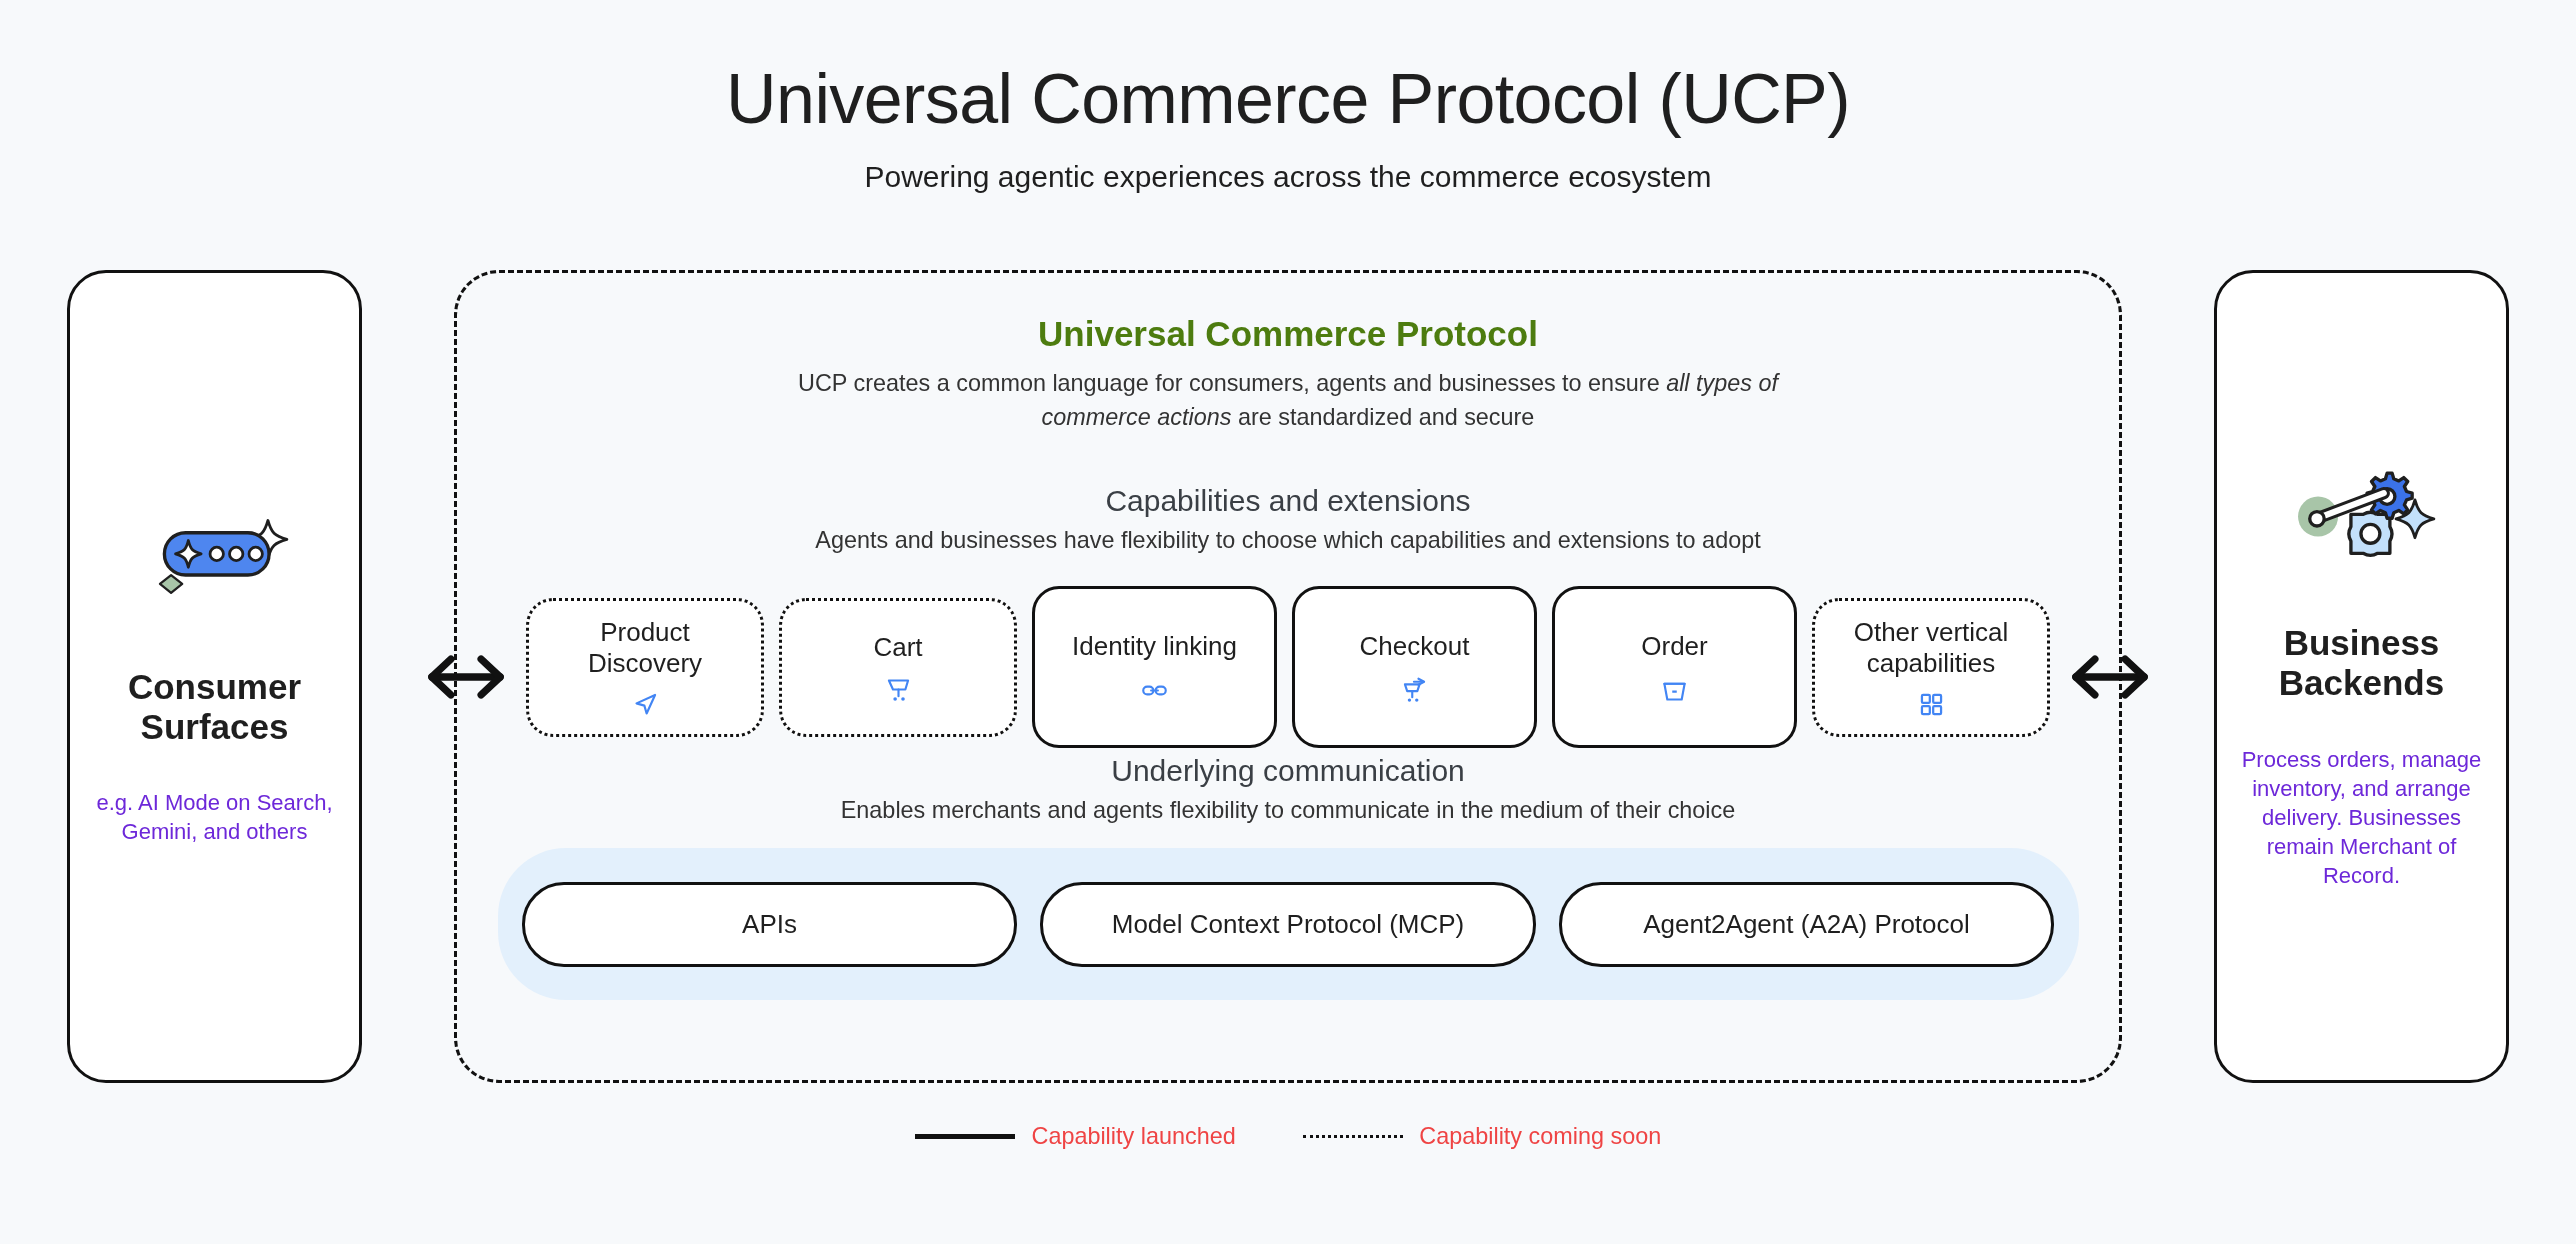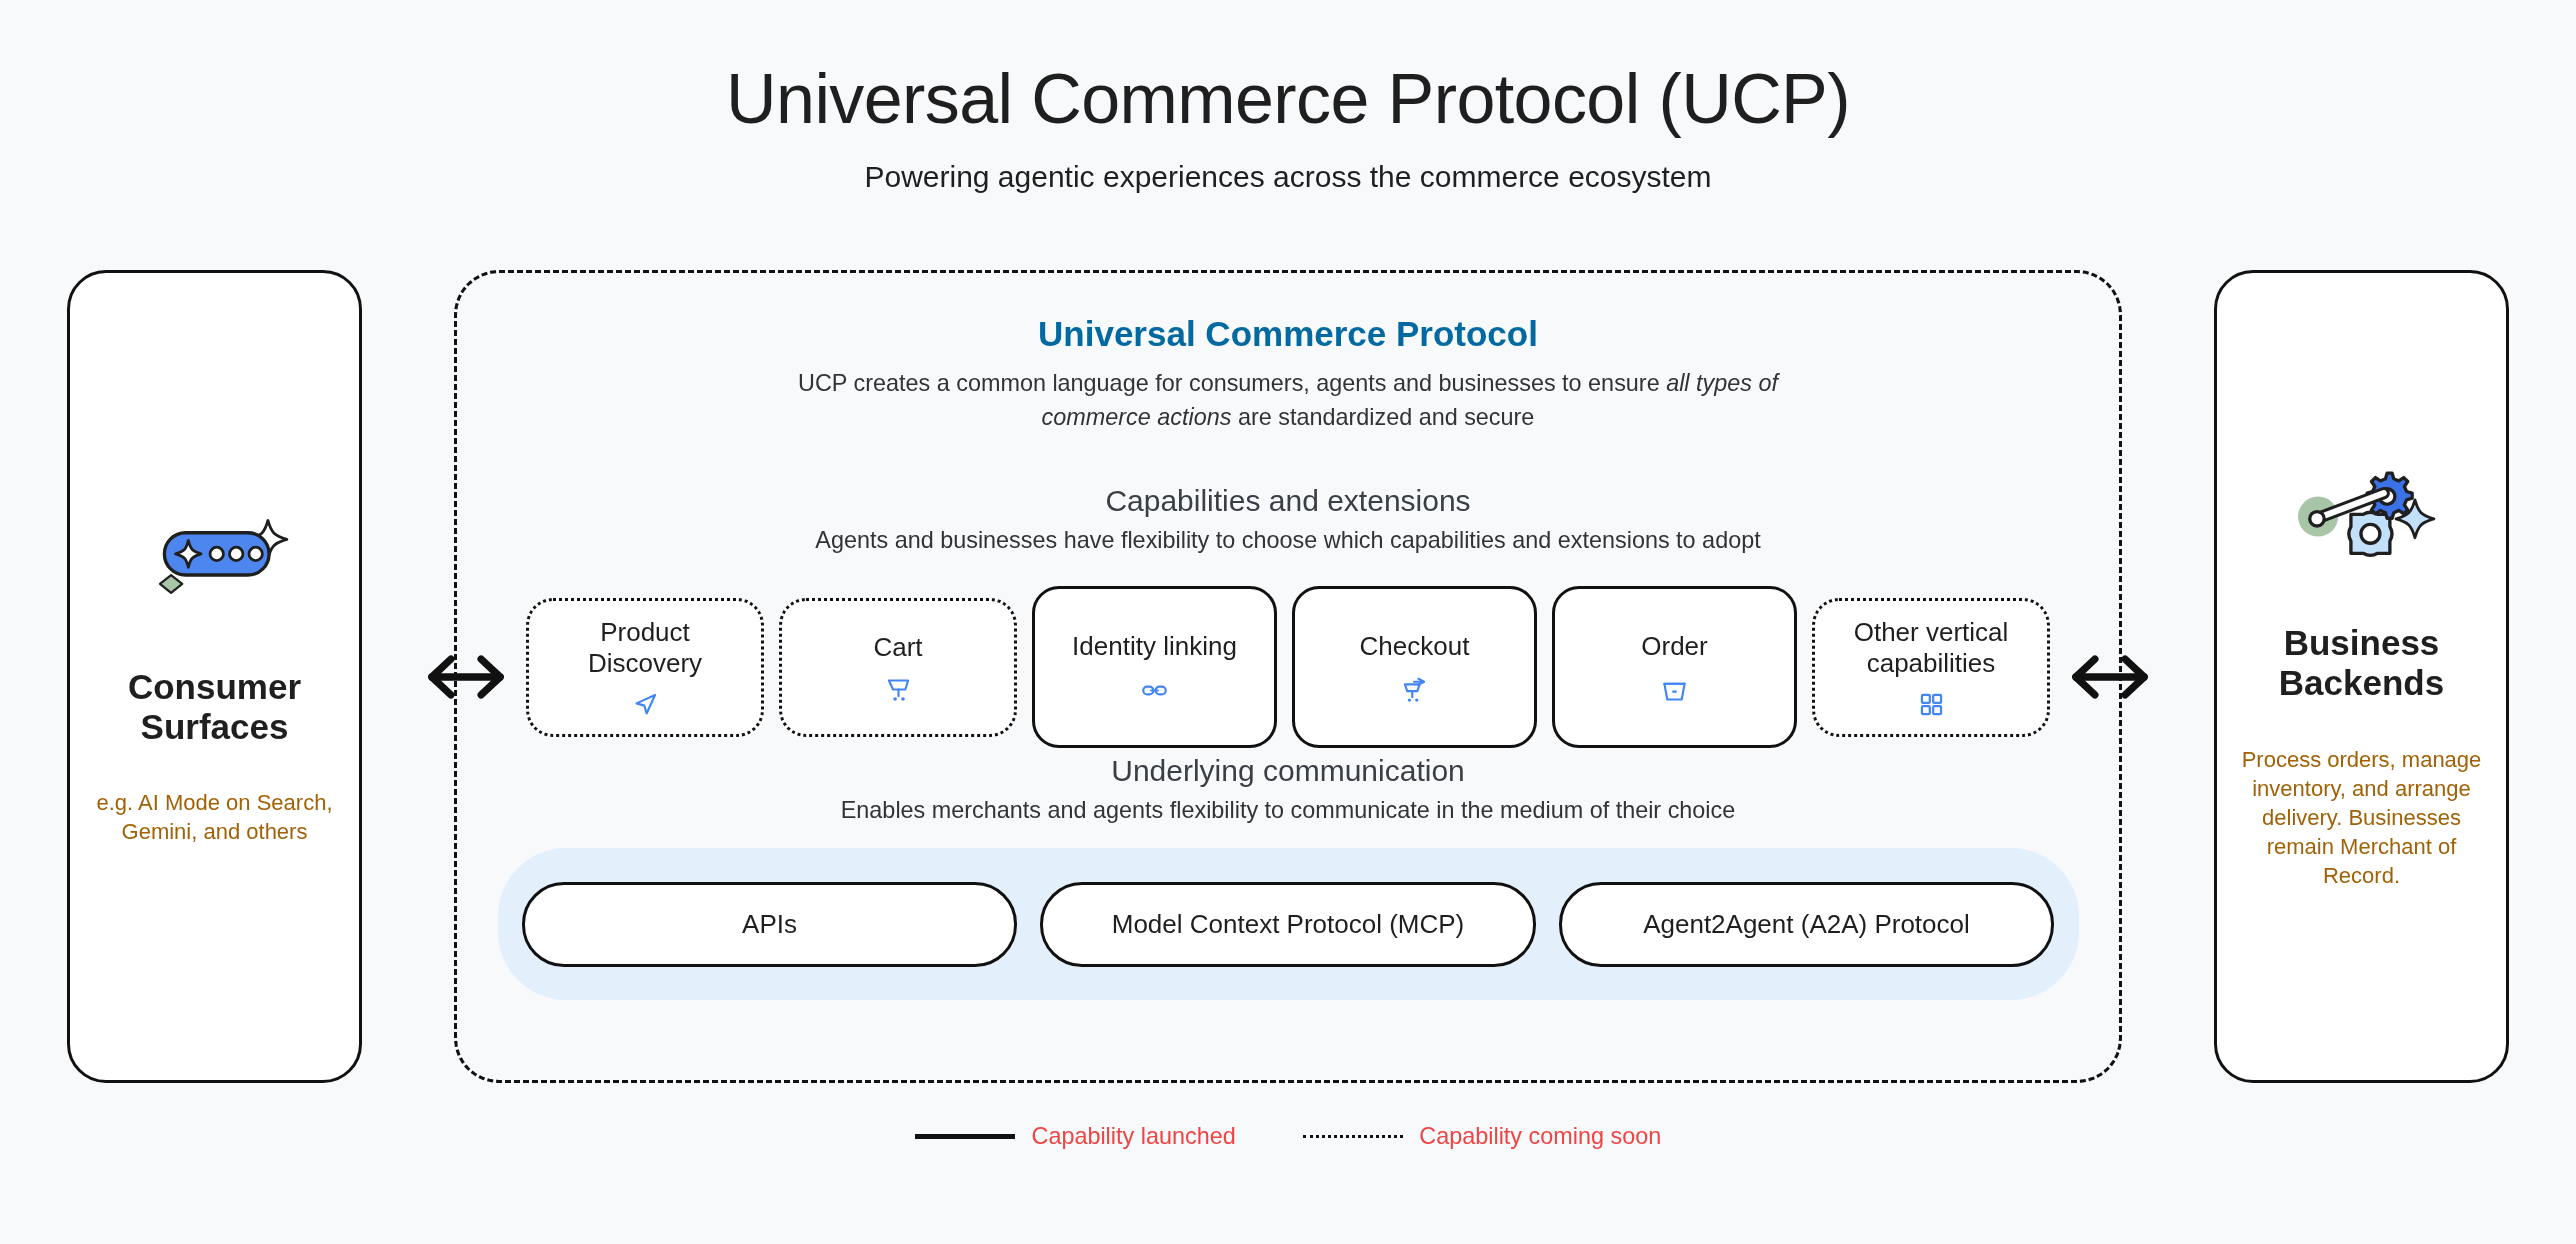--- a/index.html
+++ b/index.html
@@ -79,21 +79,21 @@
     line-height: 1.15;
     text-align: center;
     color: #1f1f1f;
     margin-top: 32px;
   }
   .panel-desc {
     margin-top: 41px;
     font-size: 22px;
     line-height: 1.32;
     text-align: center;
-    color: #a16207;
+    color: #6d28d9;
   }
 
   
   .arrow {
     position: absolute;
     top: 379px;
     width: 84px;
     height: 56px;
   }
   .arrow.left-arrow  { left: 357px; }
@@ -109,21 +109,21 @@
     border: 3.3px dashed #111111;
     border-radius: 45px;
     box-sizing: border-box;
     background: transparent;
   }
 
   .ucp-head { text-align: center; padding-top: 41px; }
   .ucp-head-title {
     font-size: 35px;
     font-weight: 700;
-    color: #0369a1;
+    color: #4d7c0f;
   }
   .ucp-head-desc {
     margin: 13.4px auto 0;
     width: 1053px;
     font-size: 23.4px;
     line-height: 1.42;
     color: #333333;
   }
   .ucp-head-desc em { font-style: italic; }
 

